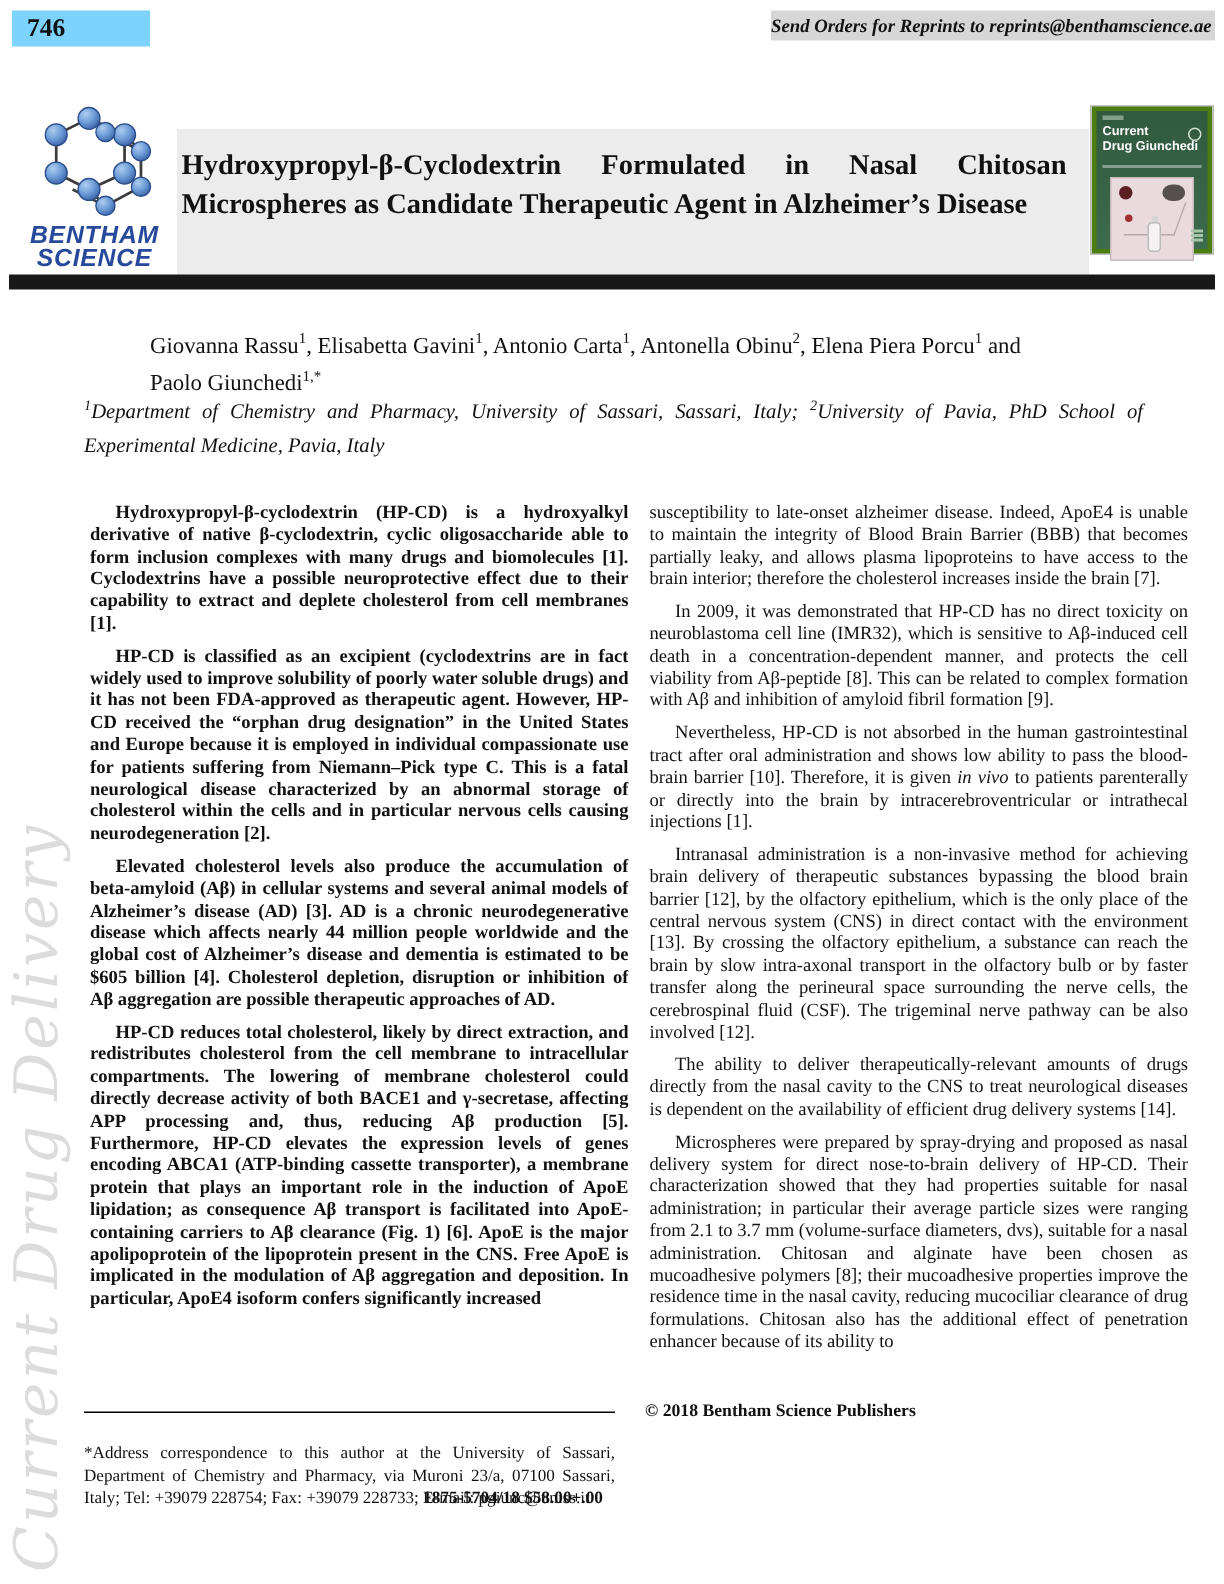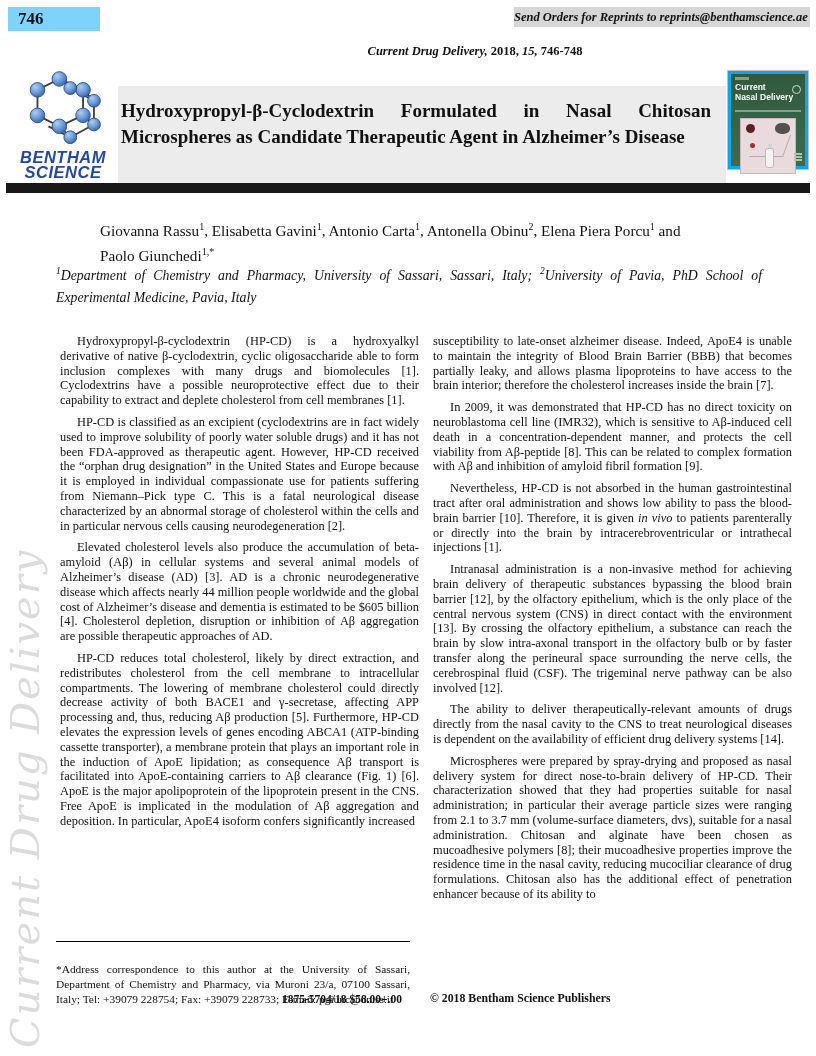--- a/index.html
+++ b/index.html
@@ -56,21 +56,21 @@
   .bentham svg { display:block; margin:0 auto; }
   .bentham-name {
     font-family:"Liberation Sans", sans-serif; font-weight:bold;
     color:#27499b; font-size:16.5px; line-height:15px; letter-spacing:0.5px;
   }
   
   .black-bar { position:absolute; left:6px; top:183px; width:804px; height:10px; background:#181818; z-index:2; }
   
   .cover {
     position:absolute; left:727px; top:70px; width:82px; height:100px;
-    background:#0ea5e9; border:1px solid #c2c2c2; padding:3px; z-index:3;
+    background:#4d7c0f; border:1px solid #c2c2c2; padding:3px; z-index:3;
   }
   .cover-green { position:relative; width:100%; height:100%; background:linear-gradient(#31593e,#3d6b4e); }
   .cover-yearmark { position:absolute; left:4px; top:3px; width:14px; height:3px; background:#93b398; opacity:.8; }
   .cover-title {
     position:absolute; left:4px; top:9px; color:#fff;
     font-family:"Liberation Sans", sans-serif; font-weight:bold;
     font-size:8.5px; line-height:9.5px;
   }
   .cover-ring { position:absolute; right:4px; top:11px; width:9px; height:9px; border:1.5px solid #cfe0cf; border-radius:50%; }
   .cover-tagline { position:absolute; left:4px; right:4px; top:36px; height:2px; background:rgba(230,240,230,.45); }
@@ -93,46 +93,45 @@
     position:absolute; left:56px; top:260px; width:706px; z-index:1;
     font-size:13.8px; font-style:italic; line-height:22px; text-align:justify;
   }
   .affiliations sup { font-size:9.5px; }
   
   .columns {
     position:absolute; left:60px; top:334px; width:732px; z-index:1;
     display:flex; gap:14px;
   }
   .col { width:359px; font-size:12.4px; line-height:14.8px; text-align:justify; }
-  .col-left  { height:585px; overflow:hidden; }
+  .col-left  { height:585px; overflow:hidden;font-weight:bold; }
   .col-right { height:632px; overflow:hidden; }
   .col p { margin:0 0 7px 0; text-indent:17px; }
   .col p.cont { text-indent:0; }
   .col .it { font-style:italic; }
   
   .footnote {
     position:absolute; left:56px; top:922px; width:354px; z-index:1;
     border-top:1.3px solid #000; padding-top:20px;
     font-size:11.4px; line-height:14.8px; text-align:justify;margin-top:19px;
   }
   
   .footer-issn { position:absolute; left:282px; top:993px; font-size:11.5px; font-weight:bold; z-index:1; }
-  .footer-copy { position:absolute; left:430px; top:991px; font-size:11.8px; font-weight:bold; z-index:1; }
+  .footer-copy { position:absolute; left:430px; top:933px; font-size:11.8px; font-weight:bold; z-index:1; }
 </style>
 </head>
 <body>
 
 <div class="page">
 
   <div class="watermark">Current Drug Delivery</div>
 
   <div class="pagenum-box">746</div>
   <div class="reprint-box">Send Orders for Reprints to reprints@benthamscience.ae</div>
 
-  <div class="citation-line"><span class="bi">Current Drug Delivery,</span><span class="b"> 2018,</span><span class="i"> 15,</span><span class="b"> 746-748</span></div>
 
 
   <div class="title-area">
     <div class="paper-title">Hydroxypropyl-β-Cyclodextrin Formulated in Nasal Chitosan Microspheres as Candidate Therapeutic Agent in Alzheimer’s Disease</div>
   </div>
 
   <div class="bentham">
     <svg width="92" height="82" viewBox="0 0 100 90">
       <defs>
         <radialGradient id="sph" cx="35%" cy="30%" r="75%">
@@ -162,21 +161,21 @@
     <div class="bentham-name">SCIENCE</div>
   </div>
 
   <div class="black-bar"></div>
 
   <div class="cover">
     <div class="cover-green">
       <div class="cover-yearmark"></div>
       <div class="cover-title">
         <div>Current</div>
-        <div>Nasal Delivery</div>
+        <div>Drug Giunchedi</div>
       </div>
       <div class="cover-ring"></div>
       <div class="cover-tagline"></div>
       <div class="cover-art">
         <div class="art-blob1"></div>
         <div class="art-blob2"></div>
         <div class="art-dot"></div>
         <div class="art-line"></div>
         <div class="art-bottle"></div>
         <div class="art-cap"></div>

